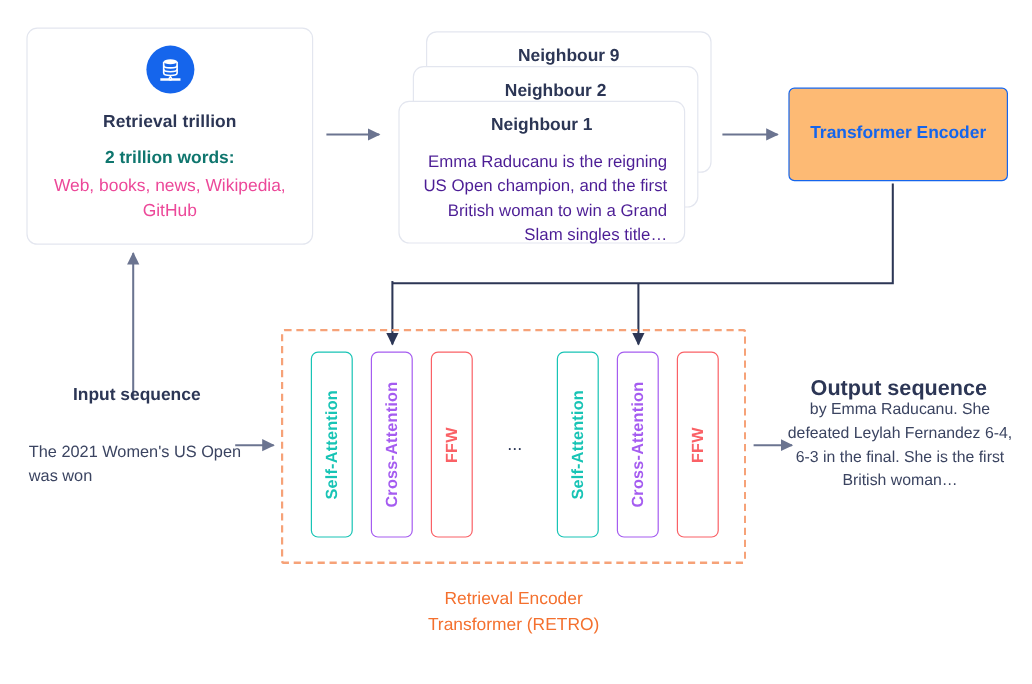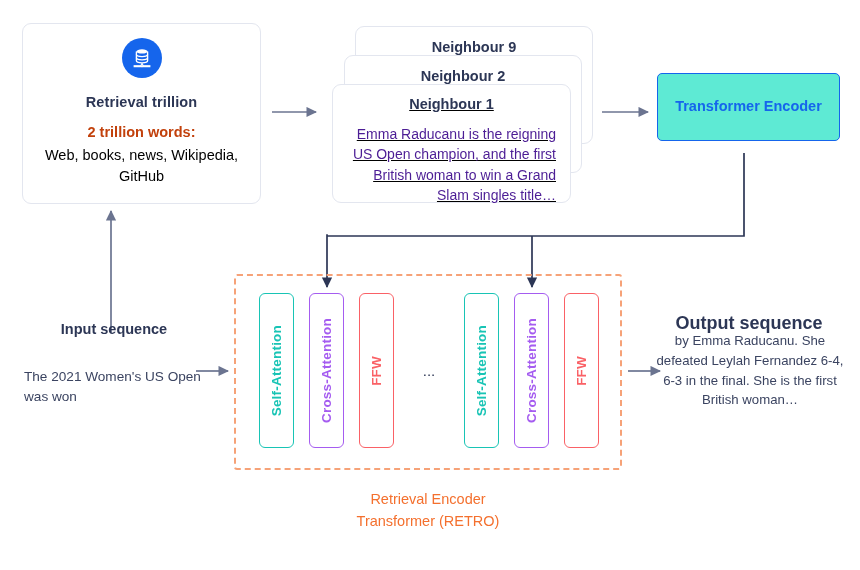--- a/index.html
+++ b/index.html
@@ -45,27 +45,27 @@
     margin-top: 16px;
     font-size: 14.5px;
     font-weight: bold;
     color: #2c3655;
     letter-spacing: .1px;
   }
   #db-sub-strong {
     margin-top: 14px;
     font-size: 14.5px;
     font-weight: bold;
-    color: #c2410c;
+    color: #0f766e;
     text-align: center;
   }
   #db-sub-list {
     margin-top: 5px;
     font-size: 14.5px;
-    color: #000000;
+    color: #ec4899;
     text-align: center;
     line-height: 1.42;
     width: 200px;
   }
 
   
   .ncard {
     box-sizing: border-box;
     border: 1px solid #e3e6ef;
     border-radius: 9px;
@@ -74,39 +74,39 @@
   .ncard-title {
     font-size: 14.5px;
     font-weight: bold;
     color: #2c3655;
     text-align: center;
   }
   #ncard3 { left: 355px; top: 26px; width: 238px; height: 118px; }
   #ncard3 .ncard-title { margin-top: 12px; }
   #ncard2 { left: 344px; top: 55px; width: 238px; height: 118px; }
   #ncard2 .ncard-title { margin-top: 12px; }
-  #ncard1 { left: 332px; top: 84px; width: 239px; height: 119px; text-decoration: underline; }
+  #ncard1 { left: 332px; top: 84px; width: 239px; height: 119px; }
   #ncard1 .ncard-title { margin-top: 11px; }
   #ncard1-body {
     margin-top: 12px;
     padding: 0 14px;
     font-size: 14px;
     color: #4c1d95;
     line-height: 1.45;
     text-align: right;
   }
 
   
   #encoder-box {
     left: 657px; top: 73px;
-    width: 183px; height: 68px;
+    width: 183px; height: 78px;
     box-sizing: border-box;
     border: 1.4px solid #1565ec;
     border-radius: 5px;
-    background: #5eead4;
+    background: #fdba74;
     display: flex;
     align-items: center;
     justify-content: center;
   }
   #encoder-label {
     font-size: 14.5px;
     font-weight: bold;
     color: #1565ec;
     text-align: center;
     line-height: 1.45;

